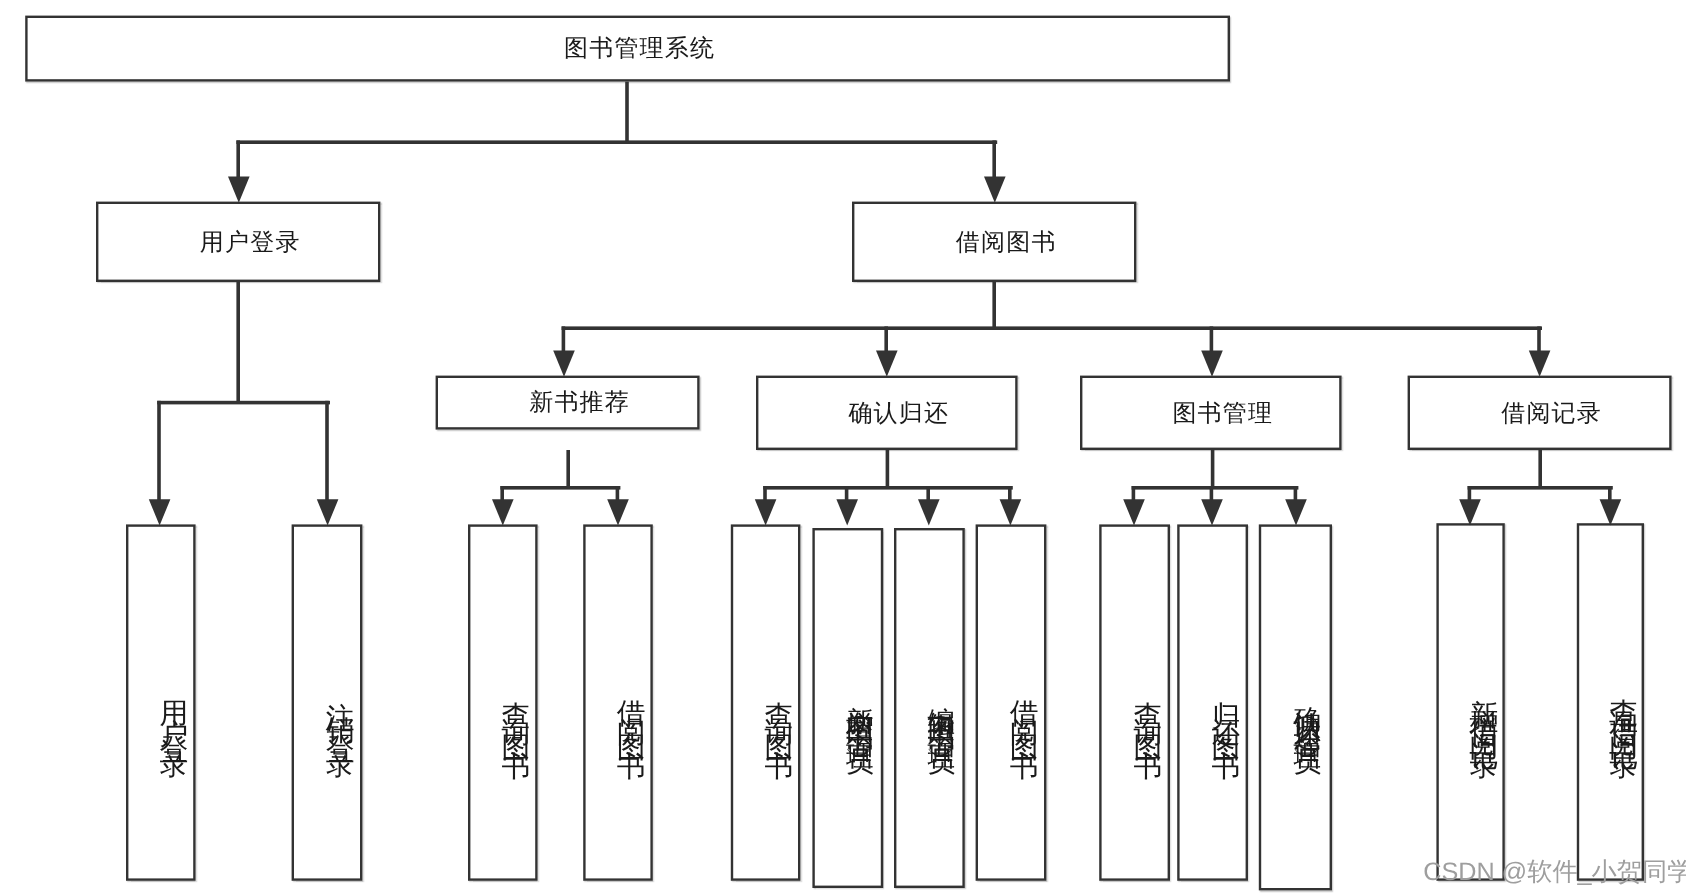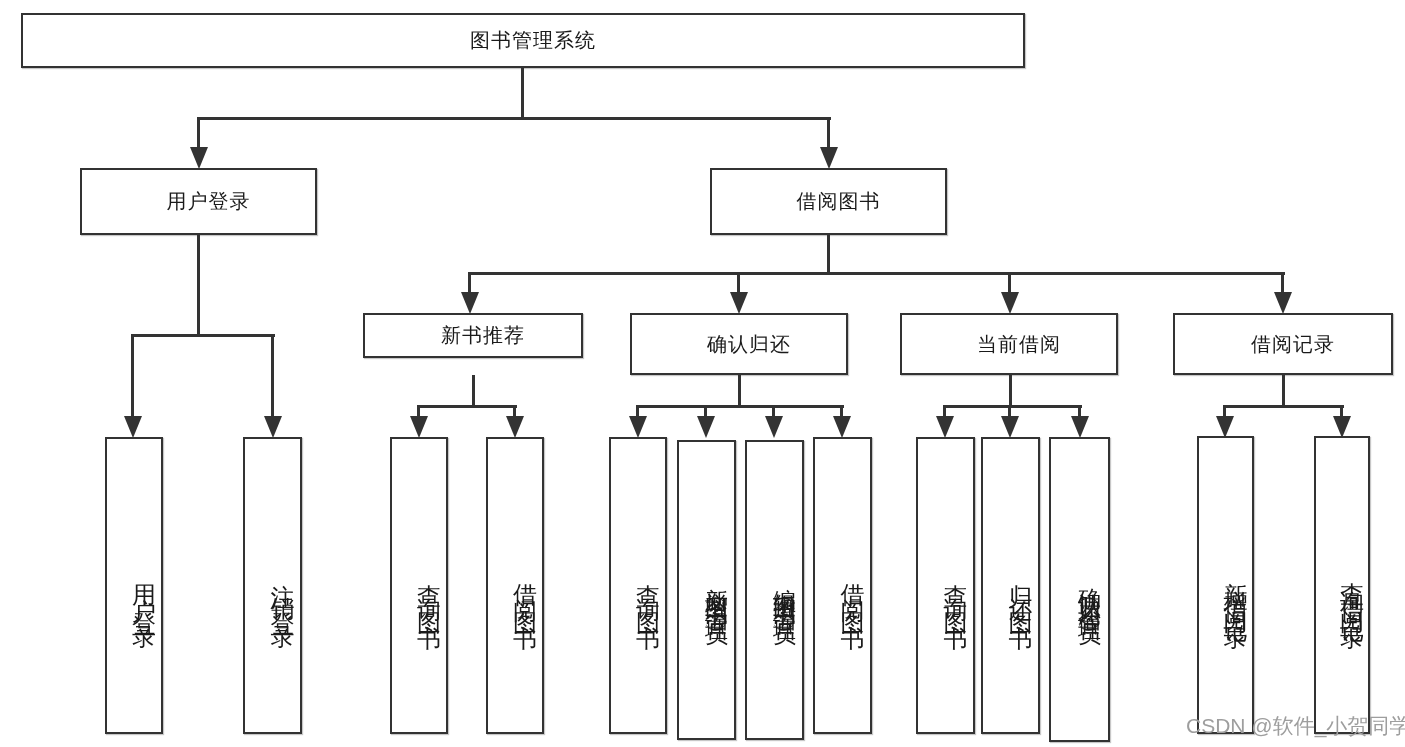--- a/index.html
+++ b/index.html
@@ -46,21 +46,21 @@
     <span class="hlabel">借阅图书</span>
   </div>
 
   <div class="box" style="left:363px; top:313px; width:220px; height:45px;align-items:center;">
     <span class="hlabel">新书推荐</span>
   </div>
   <div class="box" style="left:630px; top:313px; width:218px; height:62px;">
     <span class="hlabel">确认归还</span>
   </div>
   <div class="box" style="left:900px; top:313px; width:218px; height:62px;">
-    <span class="hlabel">当前借阅</span>
+    <span class="hlabel">图书管理</span>
   </div>
   <div class="box" style="left:1173px; top:313px; width:220px; height:62px;">
     <span class="hlabel">借阅记录</span>
   </div>
 
   <div class="box" style="left:105px; top:437px; width:58px; height:297px;">
     <span class="vtext v4">用户登录</span>
   </div>
   <div class="box" style="left:243px; top:437px; width:59px; height:297px;">
     <span class="vtext v4">注销登录</span>

